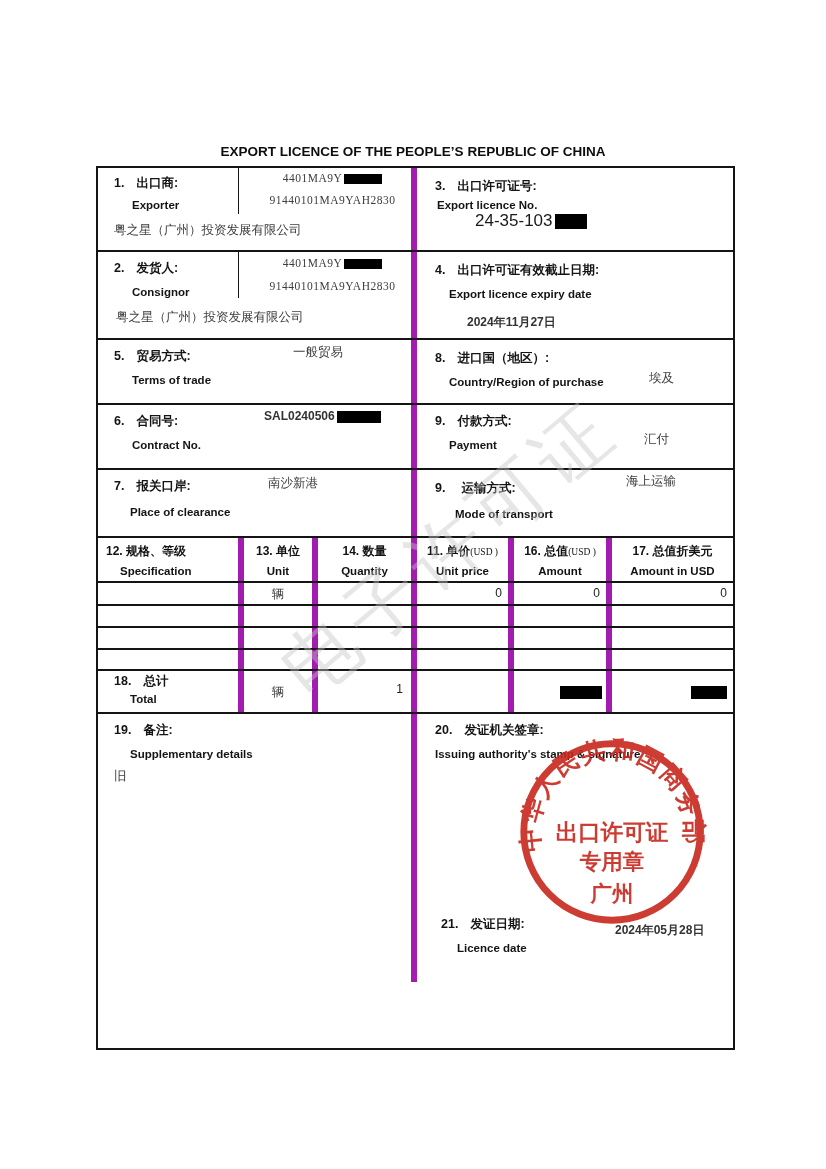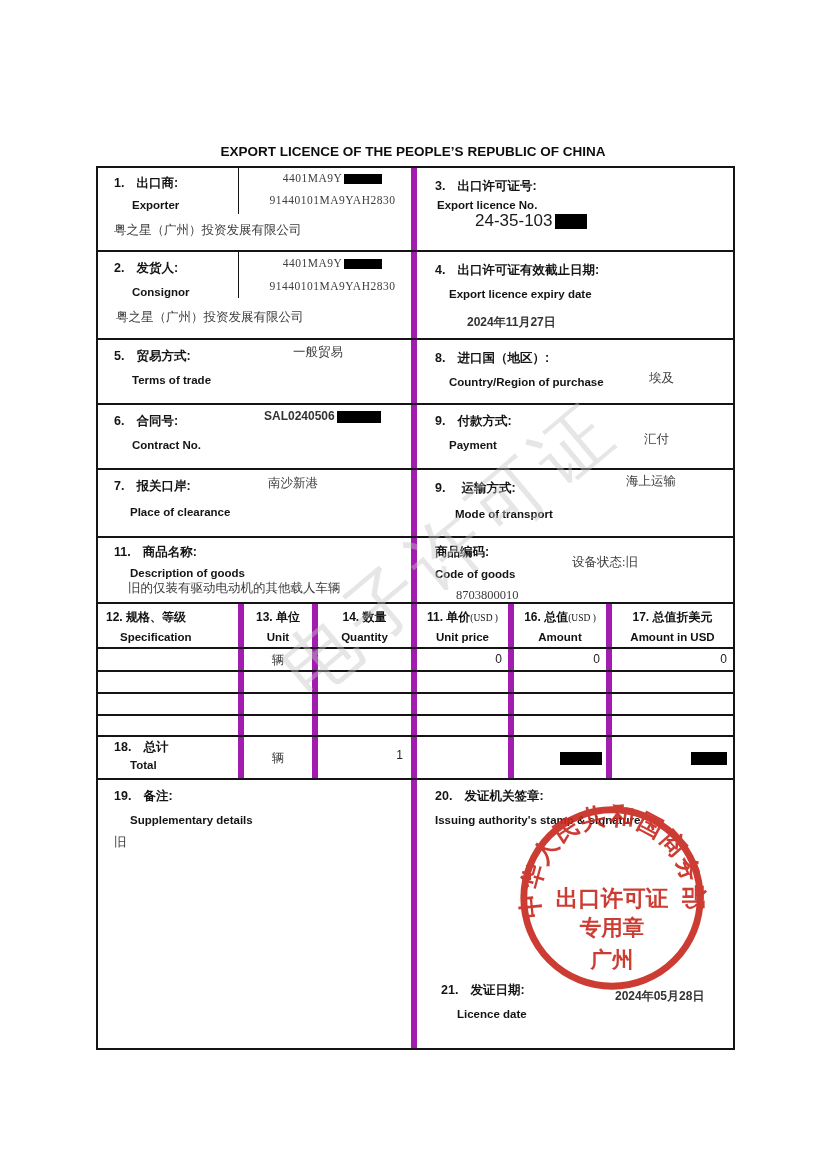--- a/index.html
+++ b/index.html
@@ -154,37 +154,20 @@
       </div>
       <div class="cell half-r">
         <div class="lbl" style="left:10px;top:10px">
           <span>9.</span><span class="zh" style="margin-left:16px">运输方式:</span>
         </div>
         <div class="en" style="left:30px;top:38px">Mode of transport</div>
         <div class="val" style="left:201px;top:3px">海上运输</div>
       </div>
     </div>
 
-    <div class="row rh6">
-      <div class="cell cfirst half-l">
-        <div class="lbl" style="left:8px;top:6px">
-          <span>11.</span><span class="zh">商品名称:</span>
-        </div>
-        <div class="en" style="left:24px;top:29px">Description of goods</div>
-        <div class="val" style="left:22px;top:42px">旧的仅装有驱动电动机的其他载人车辆</div>
-      </div>
-      <div class="cell half-r">
-        <div class="lbl" style="left:10px;top:6px">
-          <span class="zh" style="margin-left:0">商品编码:</span>
-        </div>
-        <div class="en" style="left:10px;top:30px">Code of goods</div>
-        <div class="val" style="left:31px;top:50px">8703800010</div>
-        <div class="val" style="left:147px;top:16px">设备状态:旧</div>
-      </div>
-    </div>
 
     <div class="row rhh">
       <div class="cell cfirst w1 th left-th">
         <div class="th-zh"><span>12.</span> <span>规格、等级</span></div>
         <div class="th-en">Specification</div>
       </div>
       <div class="cell w2 th">
         <div class="th-zh"><span>13.</span> <span>单位</span></div>
         <div class="th-en">Unit</div>
       </div>

